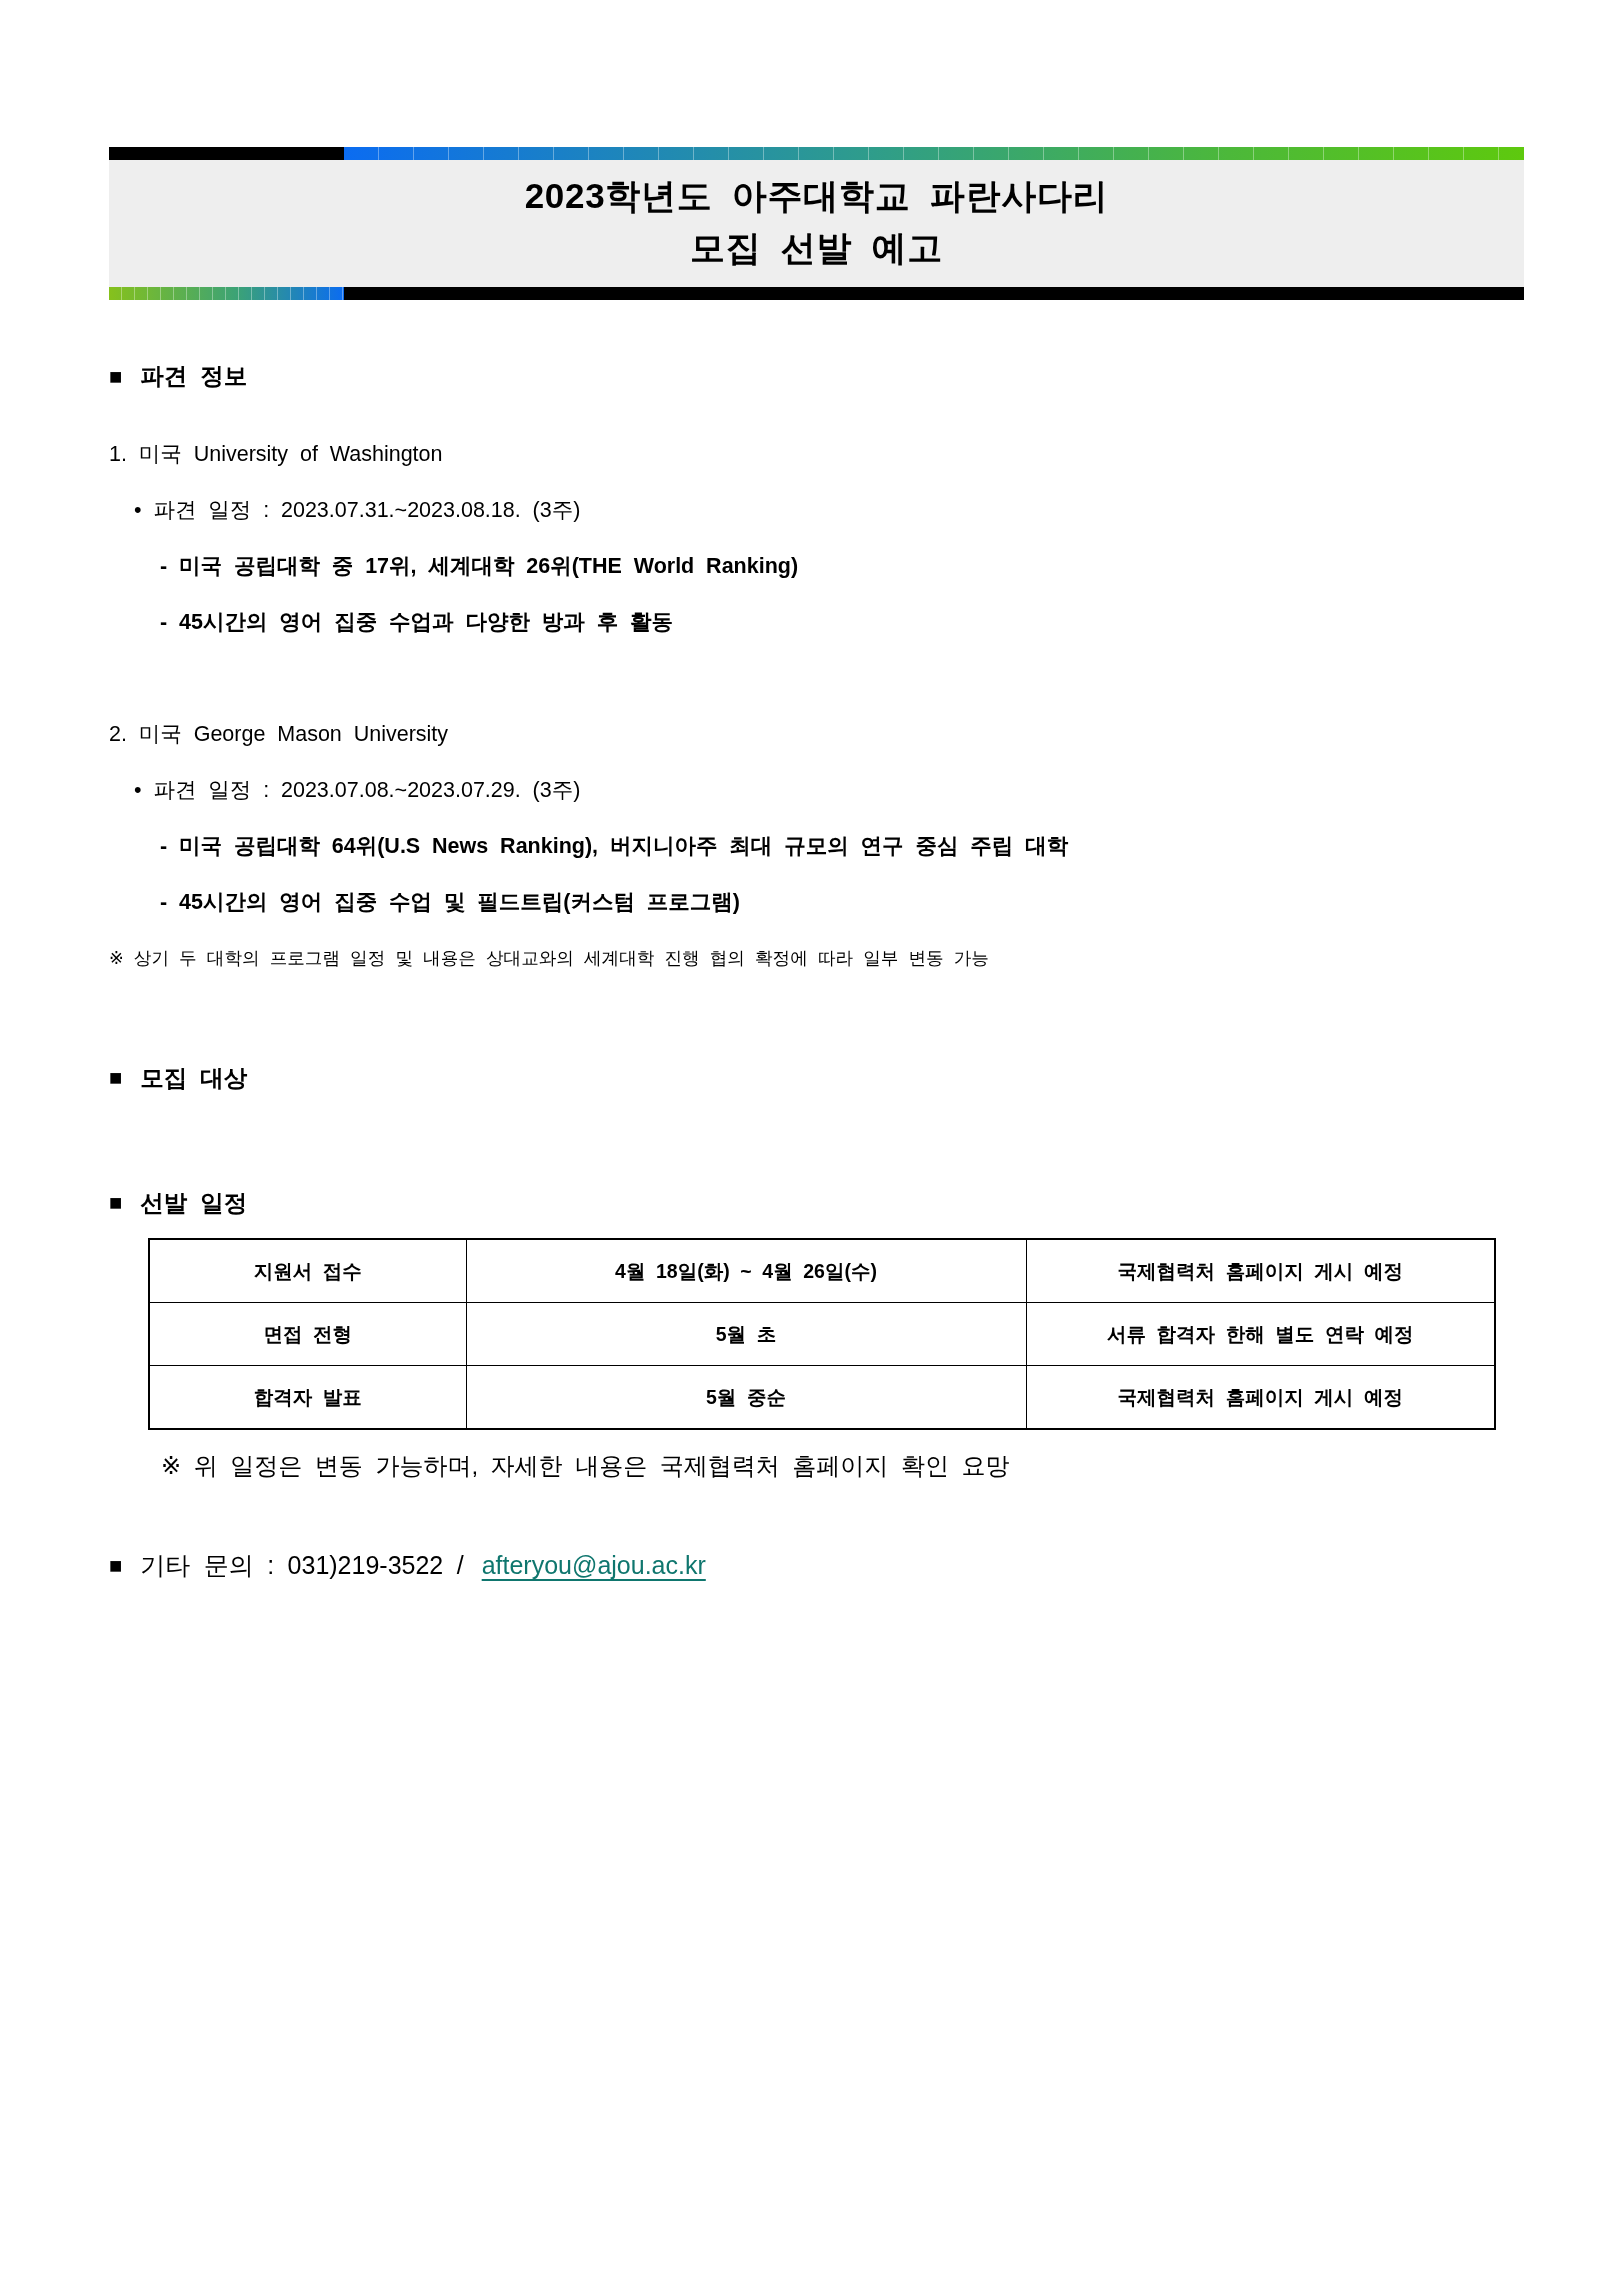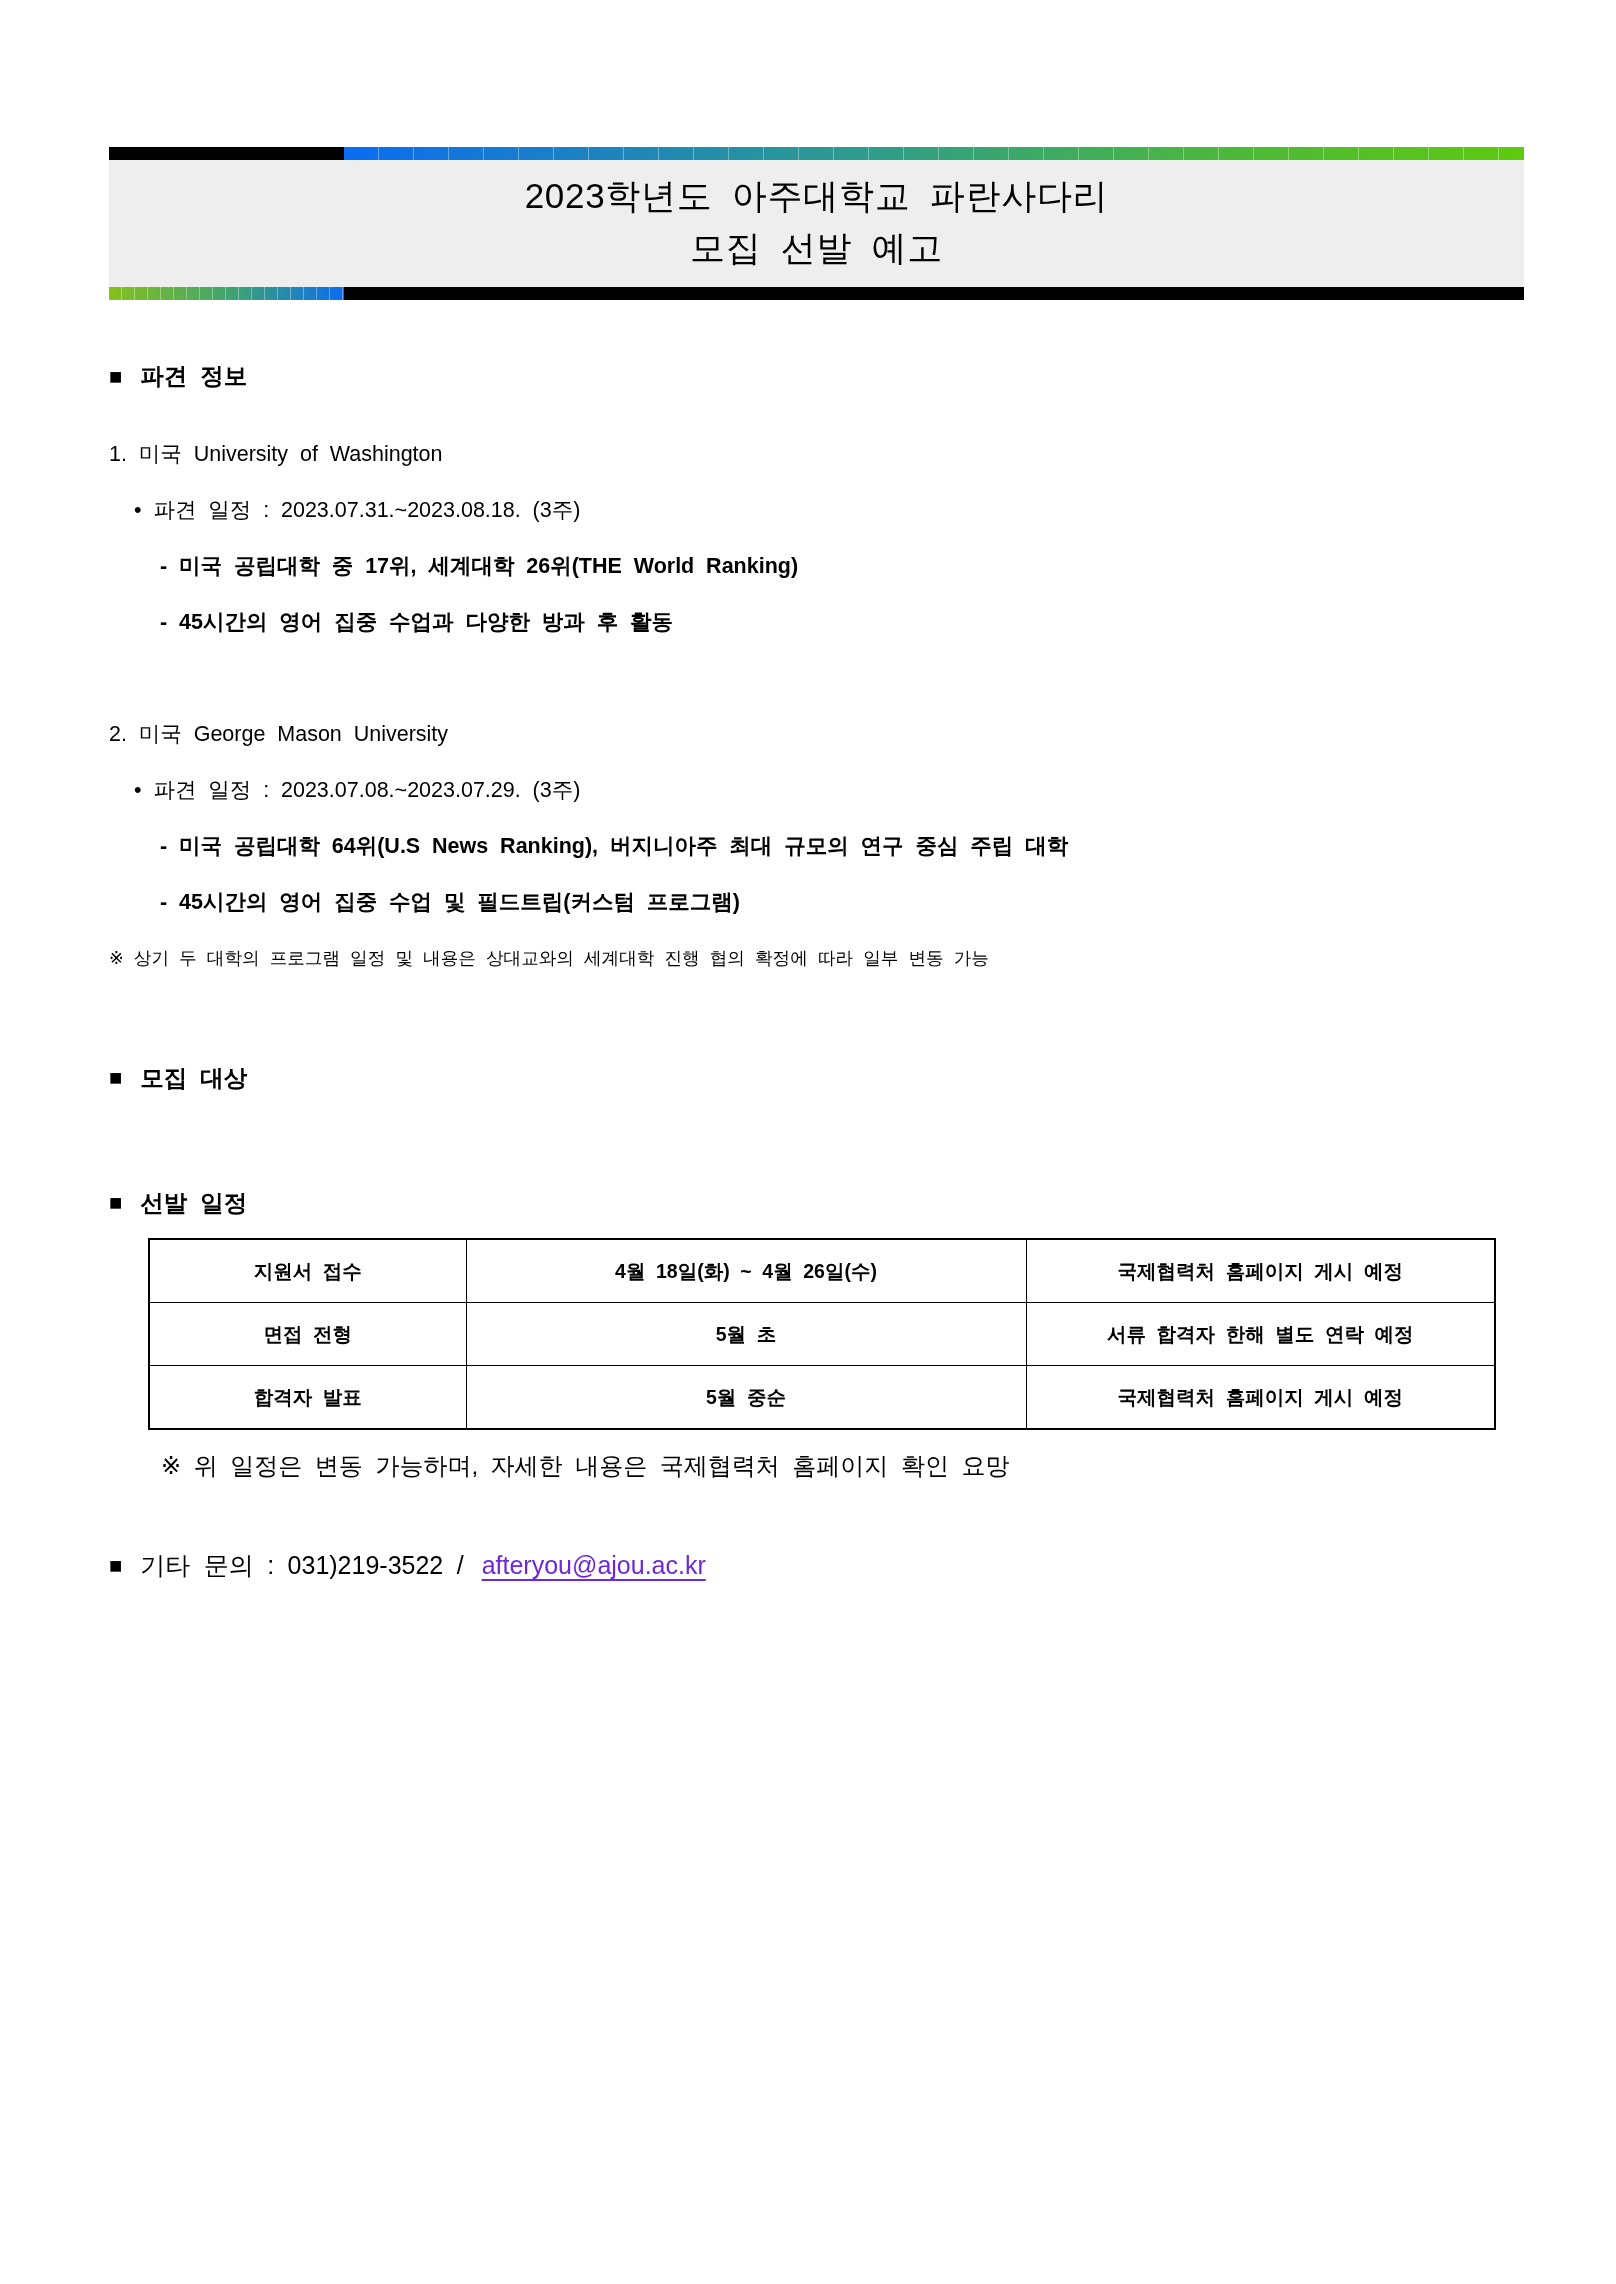--- a/index.html
+++ b/index.html
@@ -34,21 +34,21 @@
 
   .title-box {
     width: 1415px;
     background: #eeeeee;
     text-align: center;
     padding: 10.4px 0 13px 0;
     box-sizing: border-box;
   }
   .title-line {
     font-size: 35px;
-    font-weight: 400;
+    font-weight: 700;
     line-height: 52px;
     letter-spacing: 0.7px;
     word-spacing: 9px;
     white-space: nowrap;
   }
 
   
   .heading {
     display: flex;
     align-items: center;
@@ -117,21 +117,21 @@
   .contact-row {
     margin-top: 63px;
     display: flex;
     align-items: center;
     gap: 18px;
     white-space: nowrap;
   }
   .contact-text { font-size: 25px; word-spacing: 6.5px; }
   a.email-link {
     font-size: 25px;
-    color: #6d28d9;
+    color: #0f766e;
     text-decoration: underline;
     text-underline-offset: 4.6px;
     cursor: pointer;
   }
 </style>
 </head>
 <body>
 
 <div class="page">
 

